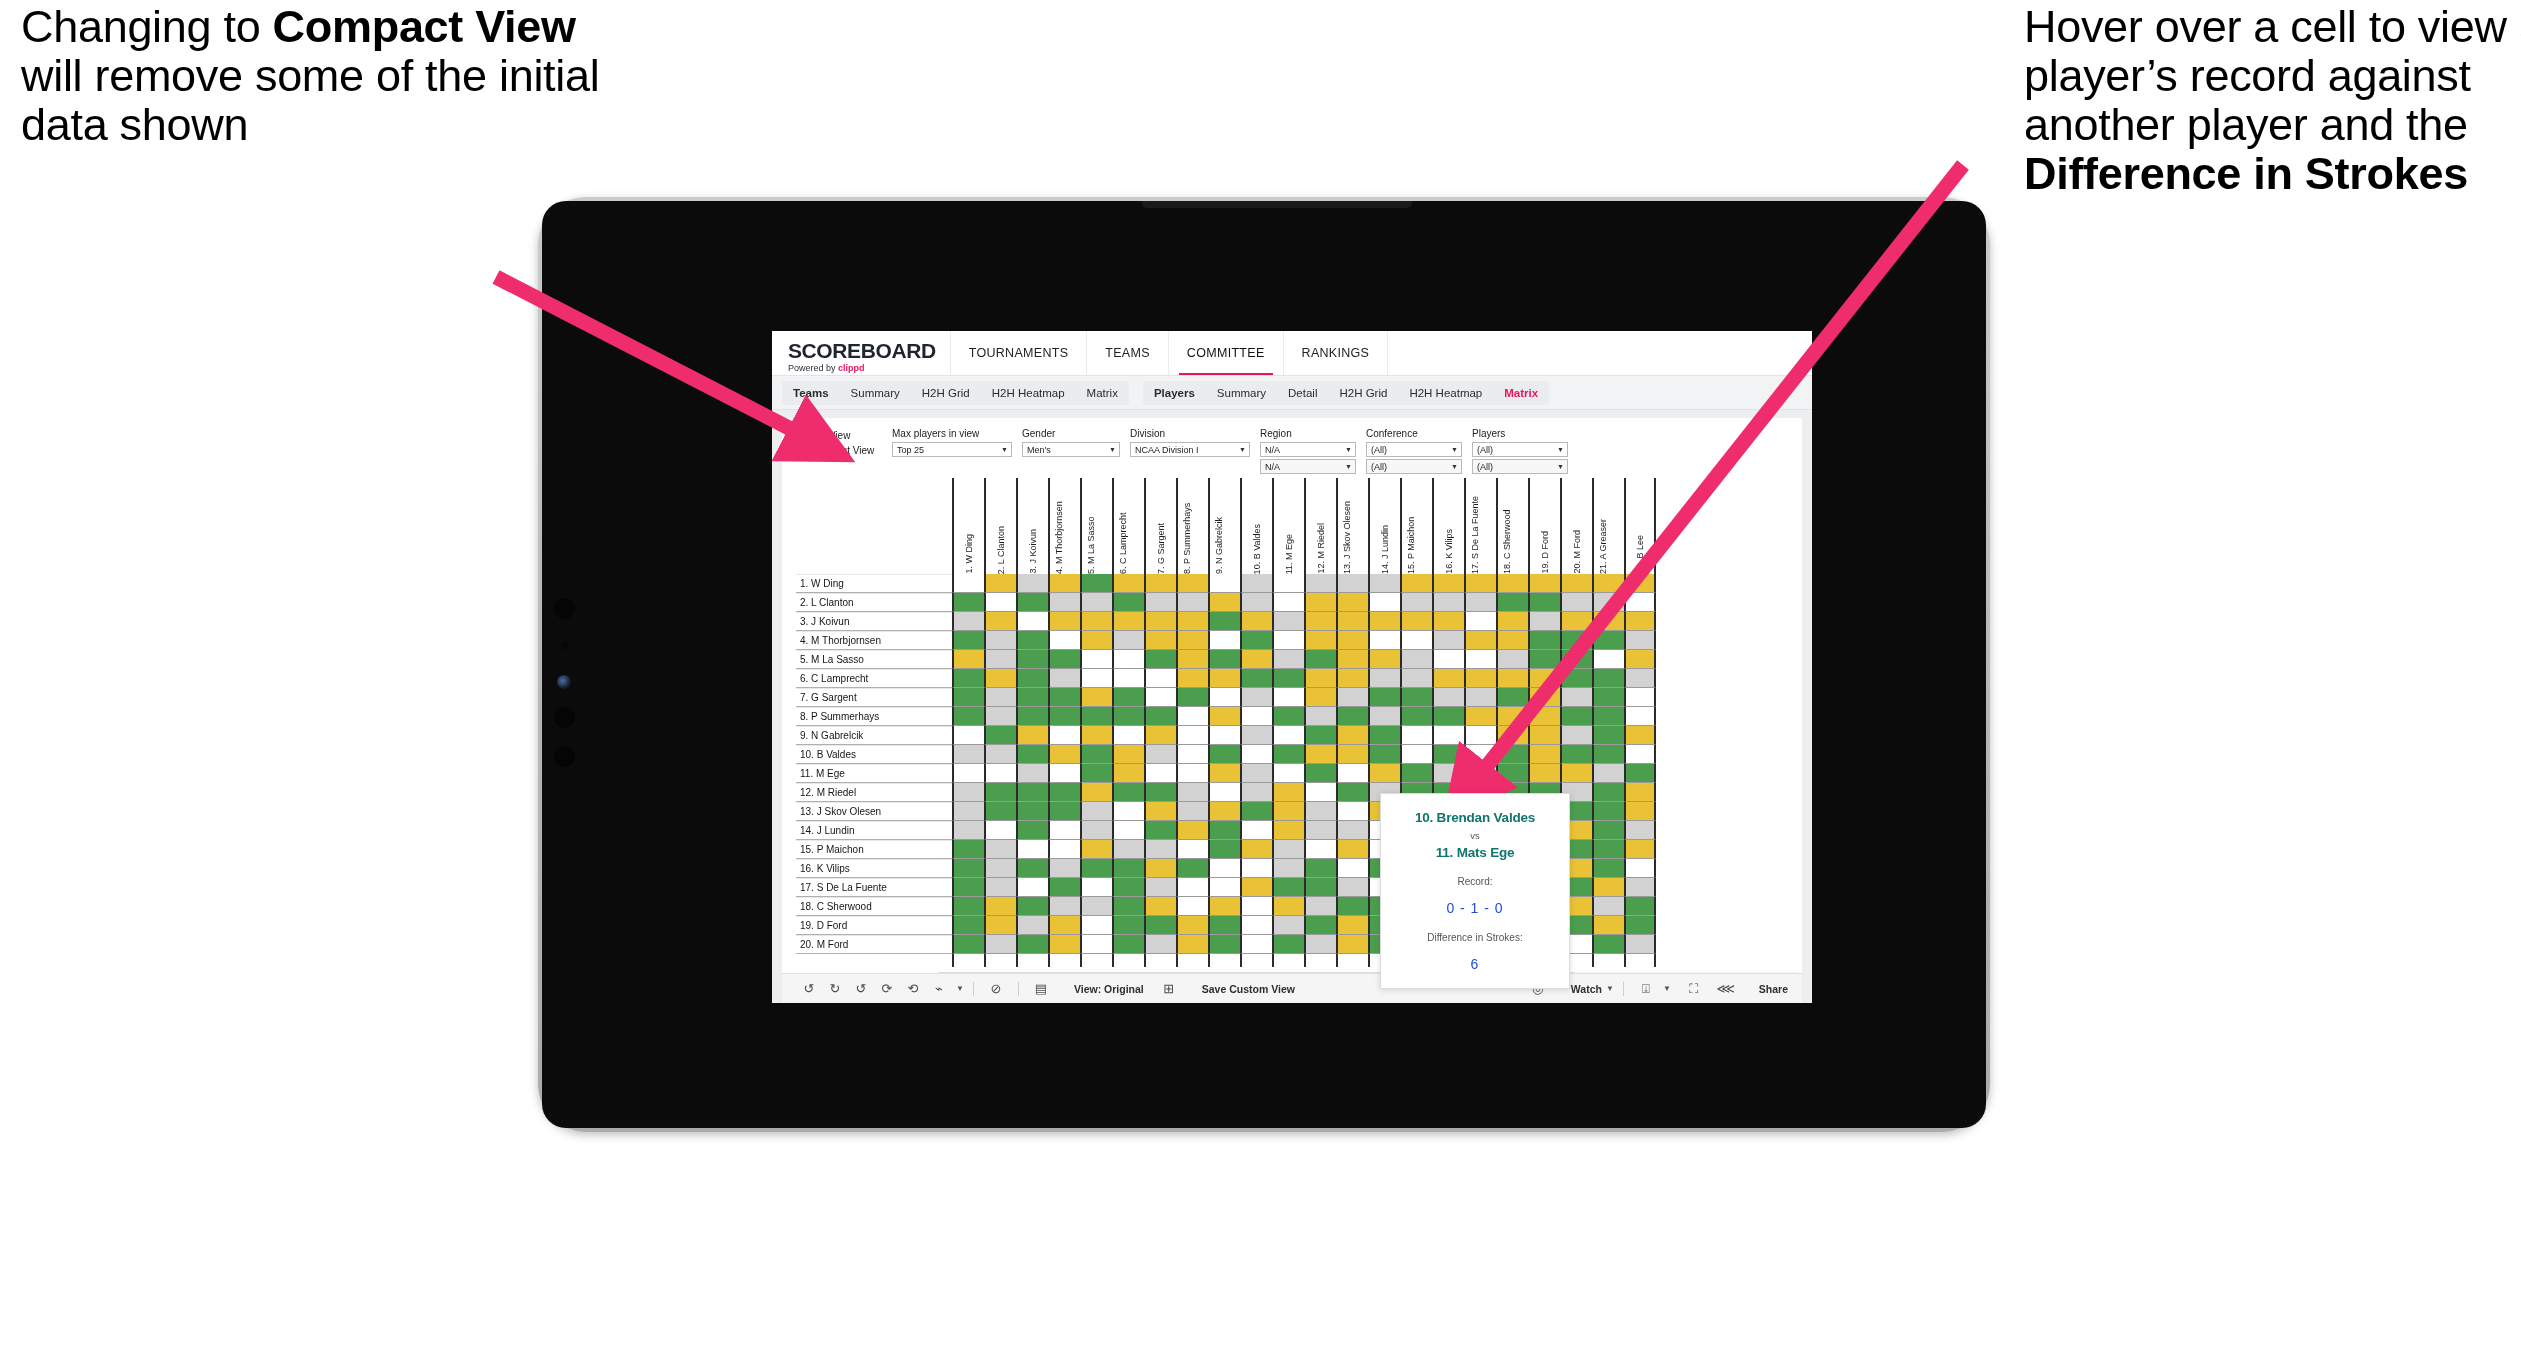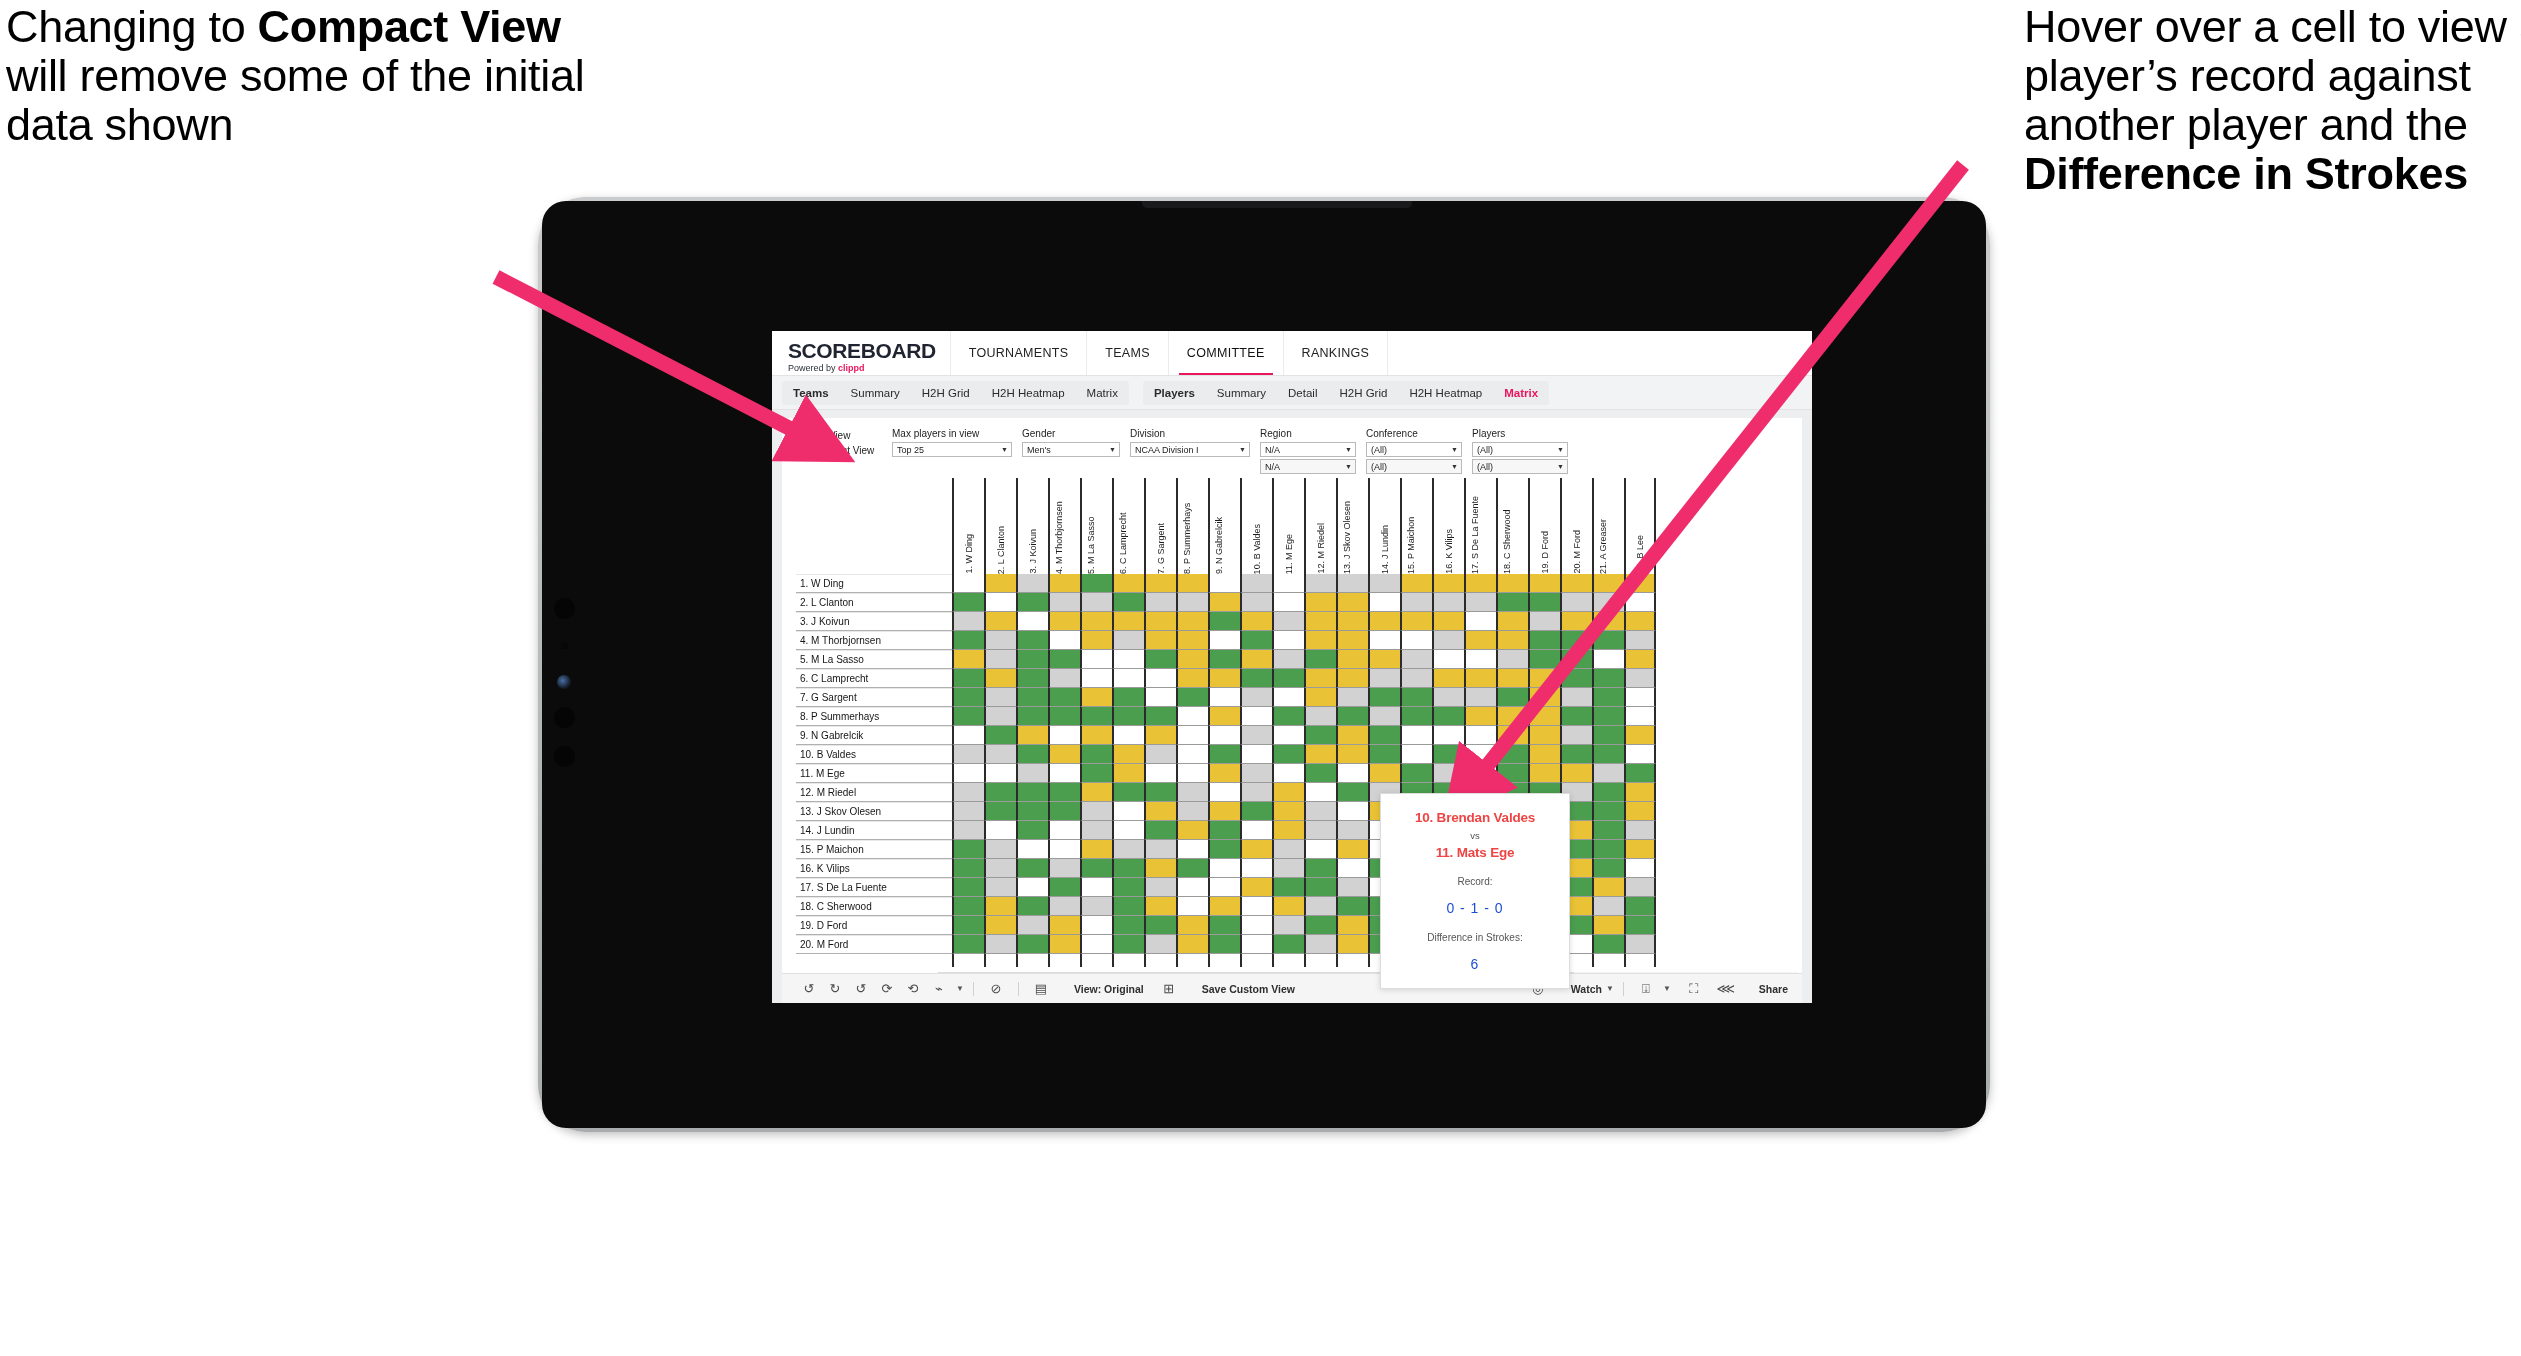--- a/index.html
+++ b/index.html
@@ -14,21 +14,21 @@
   
   .annot {
     position: absolute;
     color: #000;
     font-size: 45px;
     line-height: 1.09;
     letter-spacing: -0.3px;
     font-weight: 400;
   }
   .annot b { font-weight: 700; }
-  #annot-left  { left: 6px;  top: 2px;  width: 580px; }
+  #annot-left  { left: 21px;  top: 2px;  width: 580px; }
   #annot-right { left: 2024px; top: 2px; width: 520px; }
 
   
   .arrow-svg { position: absolute; left: 0; top: 0; width: 2521px; height: 1356px; pointer-events: none; }
 
   
   #tablet {
     position: absolute;
     left: 538px; top: 197px;
     width: 1452px; height: 935px;
@@ -173,21 +173,21 @@
     height: 9px; background:#f4f4f4;
   }
   #hscroll-thumb { height:100%; width: 74%; background:#dcdcdc; }
 
   
   #tooltip {
     position:absolute; left: 598px; top: 375px; width: 190px;
     background:#fff; border: 1px solid #dcdcdc; box-shadow: 0 1px 6px rgba(0,0,0,.14);
     padding: 16px 10px 16px 10px; text-align:center; z-index: 20;
   }
-  .tt-name { font-size: 13.5px; font-weight: 700; color:#ef4444; letter-spacing:-0.2px; }
+  .tt-name { font-size: 13.5px; font-weight: 700; color:#0f766e; letter-spacing:-0.2px; }
   .tt-vs   { font-size: 9.5px; color:#555; margin: 5px 0 4px; }
   .tt-sec-label { font-size: 10px; color:#555; margin-top: 16px; }
   .tt-sec-val { font-size: 14px; font-weight:400; color:#1d4ed8; margin-top: 13px; letter-spacing:1px; }
 
   
   #toolbar {
     position:absolute; left:0; bottom:0; width:100%; height: 30px;
     background:#f5f5f5; border-top:1px solid #e0e0e0;
     display:flex; align-items:center; padding: 0 14px; gap: 0;
   }

